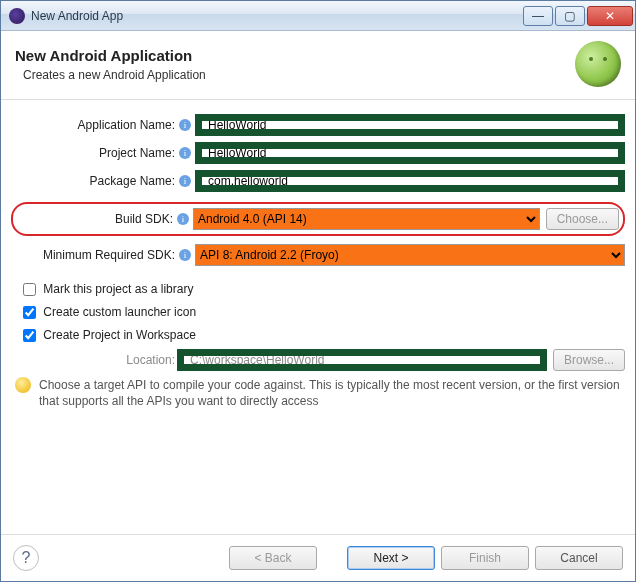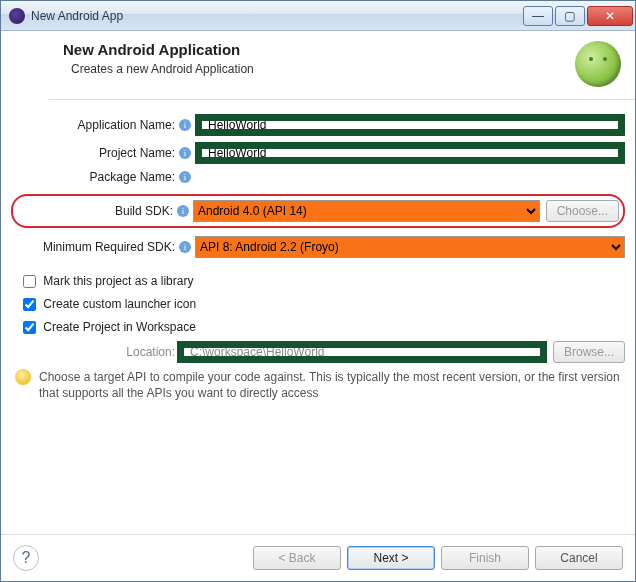--- a/index.html
+++ b/index.html
@@ -41,25 +41,24 @@
     background: linear-gradient(#eaf2fb,#cfdff1);
     display:flex; align-items:center; justify-content:center;
     font-size: 12px; color:#2b3a4d;
   }
   .winbtn.close {
     width: 46px;
     background: linear-gradient(#e97e73,#d2433a);
     border-color:#a02f28; color:#fff;
   }
   .header {
-    display:flex; 
+    display:flex; align-items:center;
     padding: 10px 14px 12px 14px;
     border-bottom: 1px solid #ddd;
     background: #fff;
-    margin-left: 48px;
   }
   .header-text { flex:1; }
   .header-title { font-size: 15px; font-weight: bold; margin-bottom: 4px; }
   .header-sub { font-size: 12px; color:#333; margin-left:8px; }
   .droid {
     width: 46px; height: 46px;
     background: radial-gradient(circle at 35% 35%, #cdeea0, #8fc54a 55%, #5c8f29);
     border-radius: 50%;
     position: relative;
     box-shadow: inset -2px -2px 4px rgba(0,0,0,.25);
@@ -135,20 +134,21 @@
     width:26px; height:26px; border:1px solid #bfbfbf;
     border-radius:50%; display:flex; align-items:center; justify-content:center;
     color:#5a6a8a; font-size:16px;
   }
   .footer-btns { margin-left:auto; display:flex; gap:6px;border-radius:10px; }
   .footer-btns .btn { width:88px; height:24px; }
   .footer-btns .btn.primary {
     border-color:#3d87d6;
     box-shadow: 0 0 0 1px #a9cdf3 inset;
     color:#222;
+    margin-left:24px;
   }
   .location-row input { background:#f7f7f7; color:#8a8a8a; }
   .location-row label { color:#8a8a8a; }
 </style>
 </head>
 <body>
 
 <div class="window">
 
   <div class="titlebar">
@@ -179,20 +179,21 @@
 
     <div class="form-row">
       <label>Project Name:</label>
       <span class="infoicon">i</span>
       <input type="text" value="HelloWorld" style="">
     </div>
 
     <div class="form-row">
       <label>Package Name:</label>
       <span class="infoicon">i</span>
+      <input type="text" value="com.helloworld" style="">
     </div>
 
     <div class="boxed">
       <div class="form-row" style="margin-bottom:0">
         <label style="width:158px">Build SDK:</label>
         <span class="infoicon">i</span>
         <select>
           <option>Android 4.0 (API 14)</option>
         </select>
         <button class="btn" style="margin-left:6px" disabled="">Choose...</button>

